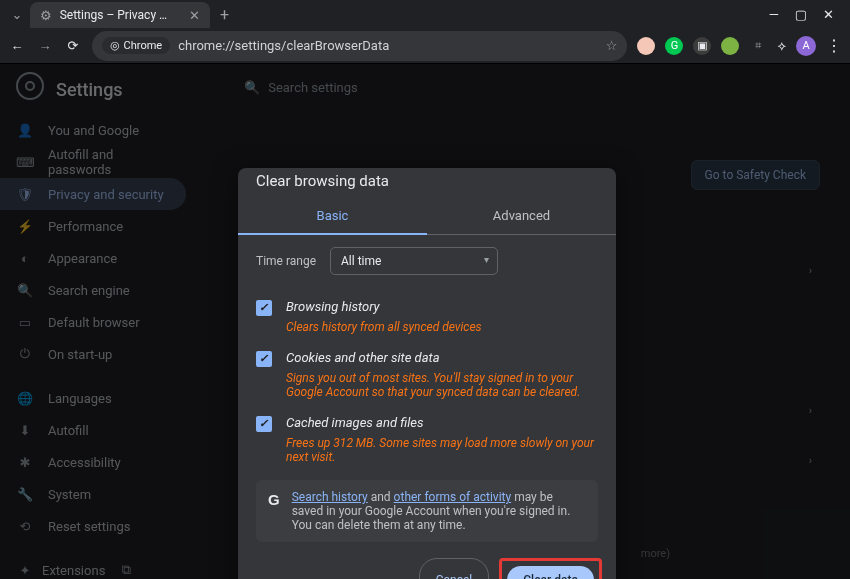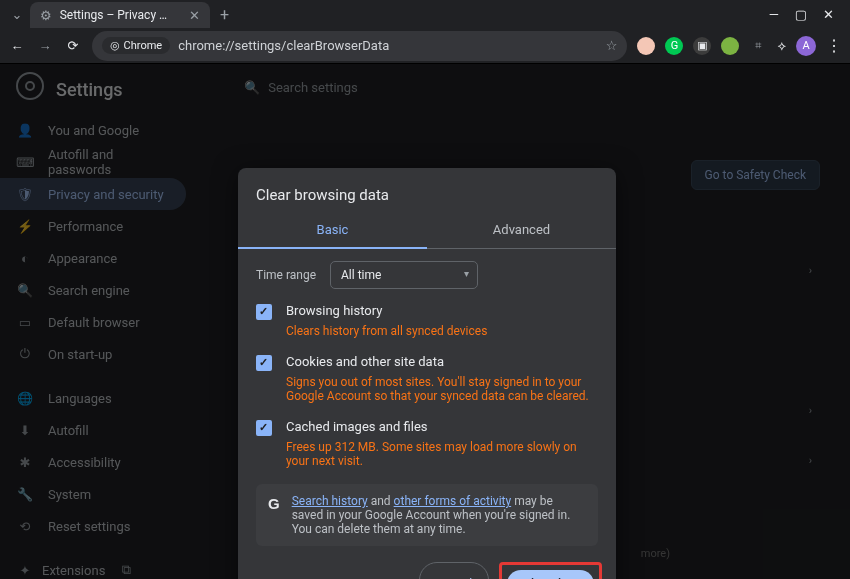--- a/index.html
+++ b/index.html
@@ -48,30 +48,30 @@
 .side-sep { height:12px; }
 .side-item.ext { gap:8px; }
 
 
 .main-bg { flex:1; padding: 16px 24px; z-index:1; position:relative;}
 .search-settings { display:flex; align-items:center; gap:8px; color:#9aa0a6; font-size:13px; margin-left: 30px; margin-bottom: 14px;}
 .safety-check-btn { position:absolute; top:96px; right:30px; background:#2d3a4a; color:#a8c7fa; border:1px solid #3a4a5c; border-radius:6px; padding:7px 13px; font-size:12px;}
 
 
 .dialog { position:absolute; top:104px; left:238px; width:378px; background:#353639; border-radius:8px; z-index:20; box-shadow: 0 4px 24px rgba(0,0,0,0.5); color:#e8eaed; font-size:13px; }
-.dialog-header { padding: 18px 18px 10px; font-size:15px; font-weight:400;}
+.dialog-header { padding: 4px 18px 10px; font-size:15px; font-weight:400;}
 .tabs { display:flex; }
 .tab-btn { flex:1; text-align:center; padding:8px 0 10px; font-size:13px; color:#bdc1c6; border-bottom:1px solid #5f6368;}
 .tab-btn.active { color:#8ab4f8; border-bottom:2px solid #8ab4f8;}
 .dialog-body { padding: 12px 18px 0 18px; }
-.time-row { display:flex; align-items:center; gap:14px; margin-bottom:6px;}
+.time-row { display:flex; align-items:center; gap:14px; margin-bottom:16px;}
 .time-label { color:#bdc1c6; font-size:12px;}
-.time-select { background:#353639; border:1px solid #5f6368; border-radius:5px; padding:6px 26px 6px 10px; font-size:12px; color:#e8eaed; position:relative; width:148px;}
+.time-select { background:#353639; border:1px solid #5f6368; border-radius:5px; padding:6px 26px 6px 10px; font-size:12px; color:#e8eaed; position:relative; width:168px;}
 .time-select::after{content:"▾"; position:absolute; right:8px; top:6px; color:#9aa0a6; font-size:10px;}
-.check-row { display:flex; gap:14px; padding: 8px 0; }
+.check-row { display:flex; gap:14px; padding: 8px 0; font-style: italic; }
 .cbox { width:16px;height:16px;border:2px solid #8ab4f8; border-radius:2px; background:#8ab4f8; position:relative; flex-shrink:0; margin-top:1px;}
 .cbox::after{content:"✓"; color:#202124; font-size:11px; position:absolute; top:-1px; left:1px; font-weight:bold;}
 .check-text .title { color:#e8eaed; font-size:13px;}
 .check-text .sub { color:#f97316; font-size:12px; margin-top:6px;}
 .info-box { background:#3c3d40; border-radius:6px; padding:10px 12px; display:flex; gap:12px; margin-top:8px; font-size:12px; color:#bdc1c6;}
 .info-box .g { font-family: "Product Sans", Arial; font-weight:600; color:#e8eaed; font-size:15px; line-height:20px;}
 .info-box a { color:#8ab4f8; text-decoration: underline;}
 .dialog-actions { display:flex; justify-content:flex-end; gap:10px; padding: 16px 14px 10px;}
 .btn-cancel { background:transparent; border:1px solid #5f6368; color:#a8c7fa; border-radius:18px; padding:7px 16px; font-size:12px;}
 .btn-clear { background:#a8c7fa; color:#1a2a3a; border:none; border-radius:18px; padding:7px 16px; font-size:12px; font-weight:500;}

